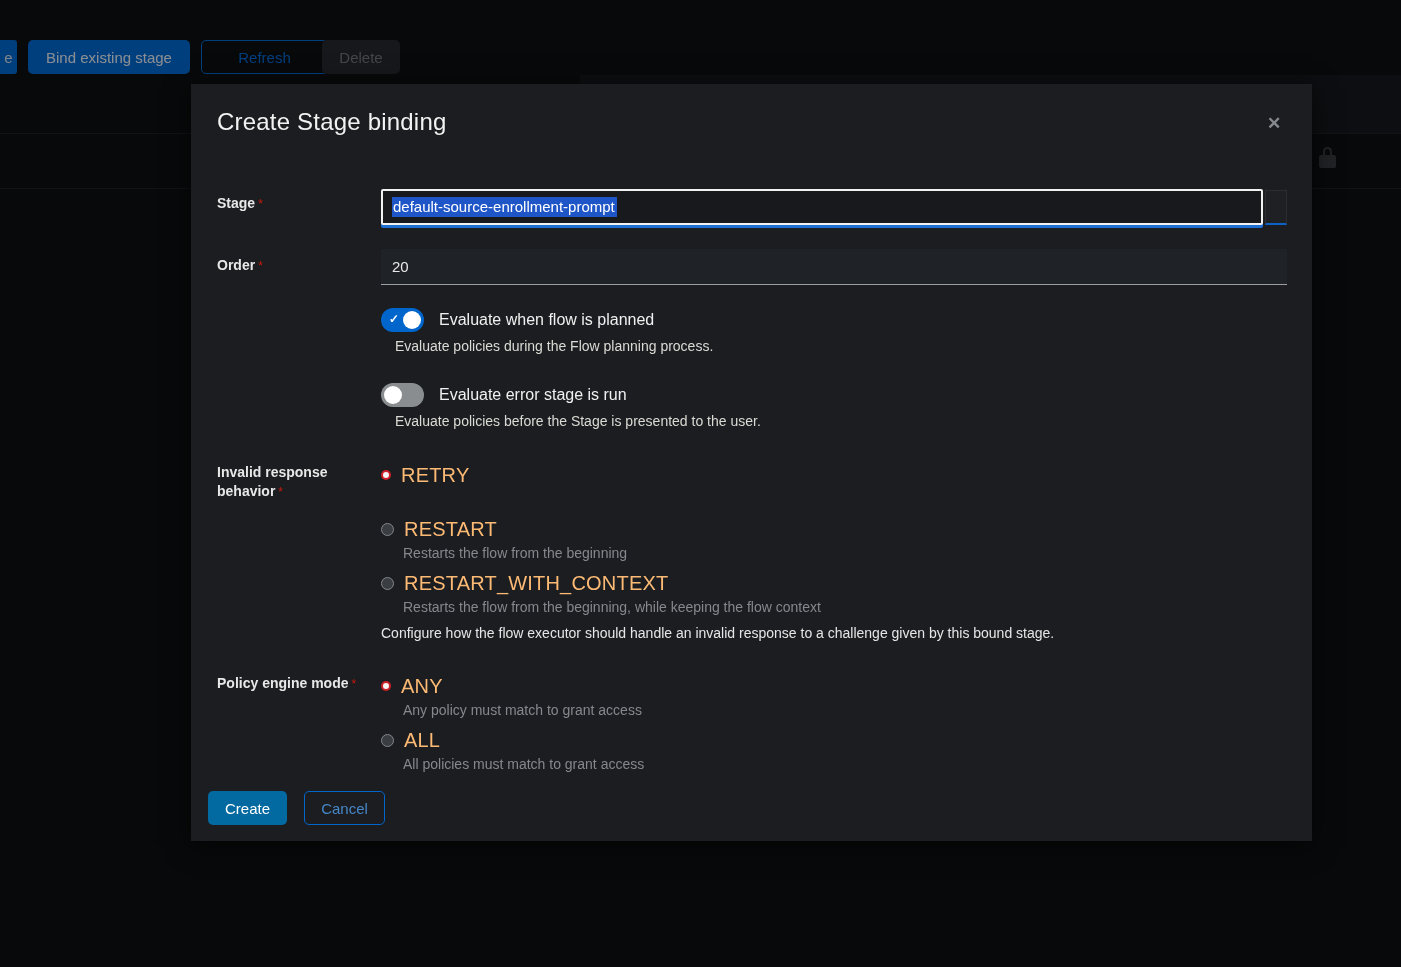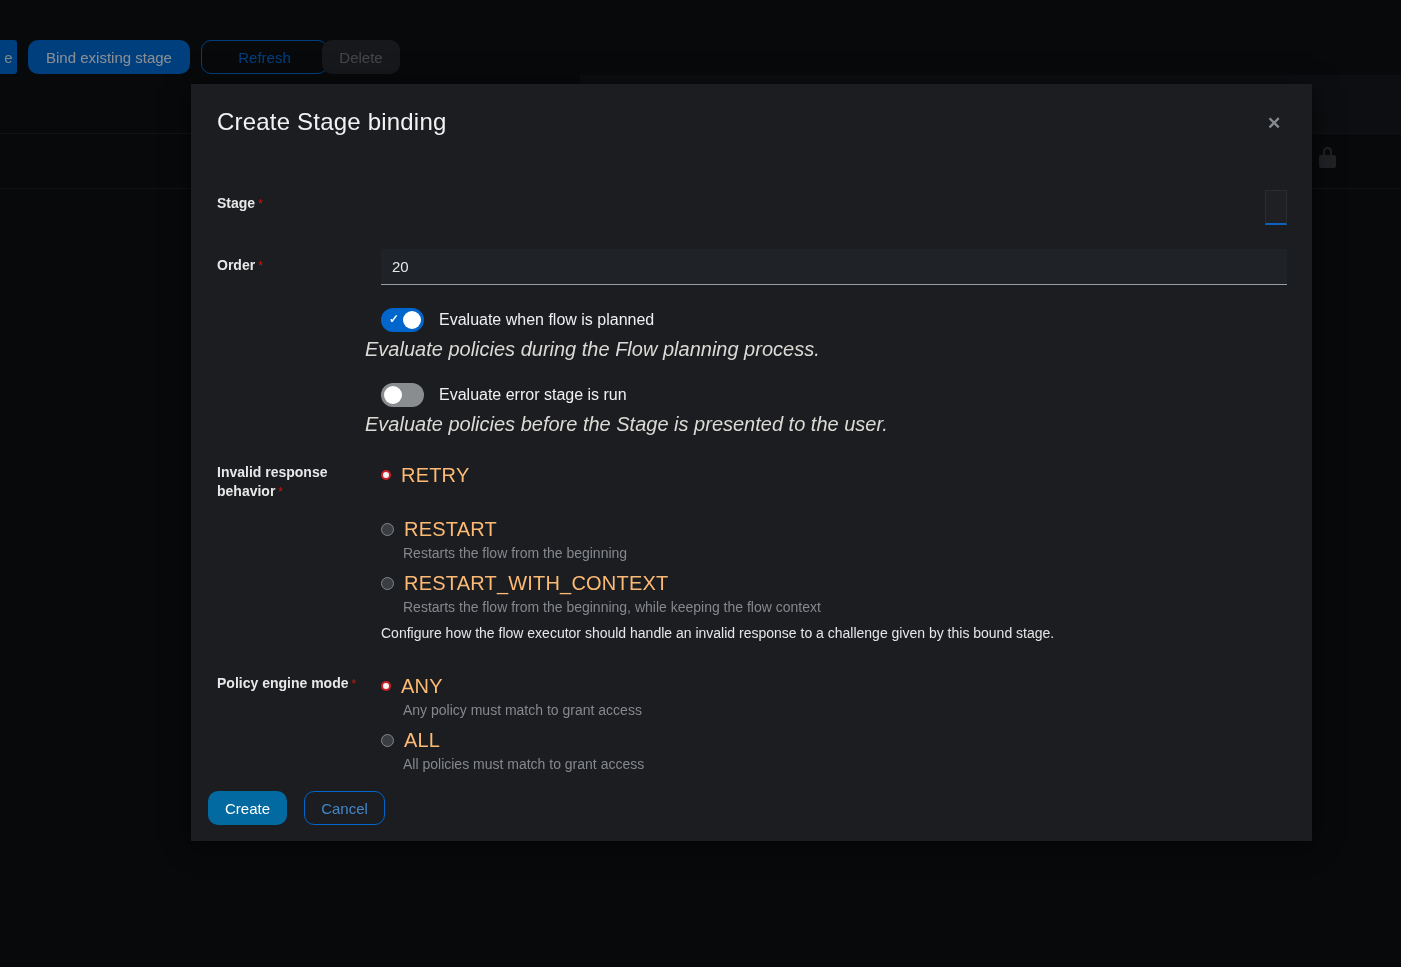--- a/index.html
+++ b/index.html
@@ -7,21 +7,21 @@
   body {
     background:#090b0d;
     font-family:"Liberation Sans", sans-serif;
     position:relative;
   }
 
   
   .bg-page { position:absolute; inset:0; z-index:1; background:#0d0f11; }
   .bg-panel-top { position:absolute; left:580px; top:75px; width:821px; height:58px; background:#16181c; }
   .bg-line { position:absolute; left:0; width:1401px; height:1px; background:#1d2024; }
-  .btn { border:none; border-radius:10px; font-family:"Liberation Sans", sans-serif; cursor:pointer; }
+  .btn { border:none; border-radius:5px; font-family:"Liberation Sans", sans-serif; cursor:pointer; }
   .toolbar-btn { position:absolute; top:40px; height:34px; font-size:15px; }
   .btn-primary { background:#0066cc; color:#dfe6ee; }
   .btn-outline { background:transparent; border:1px solid #0066cc; color:#0066cc; }
   .btn-dark { background:#26282c; color:#6f7276; }
   .partial-btn { left:0; width:17px; border-radius:0 3px 3px 0; color:#cdd5dd; font-size:15px; padding:0; }
   .bind-btn { left:28px; width:162px; }
   .refresh-btn { left:201px; width:127px; }
   .delete-btn { left:322px; width:78px; }
 
   
@@ -67,21 +67,21 @@
   
   .toggle-row { position:absolute; left:190px; display:flex; align-items:center; gap:15px; }
   .switch { position:relative; width:43px; height:24px; border-radius:12px; cursor:pointer; flex:none; }
   .switch.on { background:#0066cc; }
   .switch.off { background:#8a8d90; }
   .switch .knob { position:absolute; top:3px; width:18px; height:18px; background:#fff; border-radius:50%; }
   .switch.on .knob { right:3px; }
   .switch.off .knob { left:3px; }
   .switch .check { position:absolute; left:8px; top:4px; color:#fff; font-size:12px; font-weight:bold; }
   .toggle-label { font-size:16px; color:#f0f0f0; }
-  .toggle-desc { position:absolute; left:174px; font-size:20px; color:#dcdad4;font-style:italic; }
+  .toggle-desc { position:absolute; left:204px; font-size:14px; color:#dcdad4; }
 
   
   .radio-row { position:absolute; left:190px; display:flex; align-items:center; gap:10px; height:20px; }
   .radio { border-radius:50%; cursor:pointer; flex:none; }
   .radio.sel { width:6px; height:6px; background:#17191c; border:3px solid #f5f5f5; box-shadow:0 0 0 2px #ce2127; margin:2px; }
   .radio.unsel { width:13px; height:13px; background:#3a3d41; border:1px solid #83868a; }
   .radio-label { font-size:20px; color:#fdba74; cursor:pointer; letter-spacing:0.2px; }
   .radio-desc { position:absolute; left:212px; font-size:14px; color:#85888c; }
   .help-text { position:absolute; left:190px; font-size:14px; color:#e6e6e6; }
 
@@ -109,20 +109,23 @@
 </div>
 
 <div class="backdrop"></div>
 
 <div class="modal">
   <h1 class="modal-title">Create Stage binding</h1>
   <button class="modal-close">✕</button>
 
   <div class="field-label" style="top:110px;">
     <span>Stage</span><span class="req">*</span>
+  </div>
+  <div class="stage-input">
+    <span class="selected-text">default-source-enrollment-prompt</span>
   </div>
   <div class="stage-dropdown"></div>
 
   <div class="field-label" style="top:172px;">
     <span>Order</span><span class="req">*</span>
   </div>
   <input class="order-input" value="20" style="">
 
   <div class="toggle-row" style="top:224px;">
     <div class="switch on">

